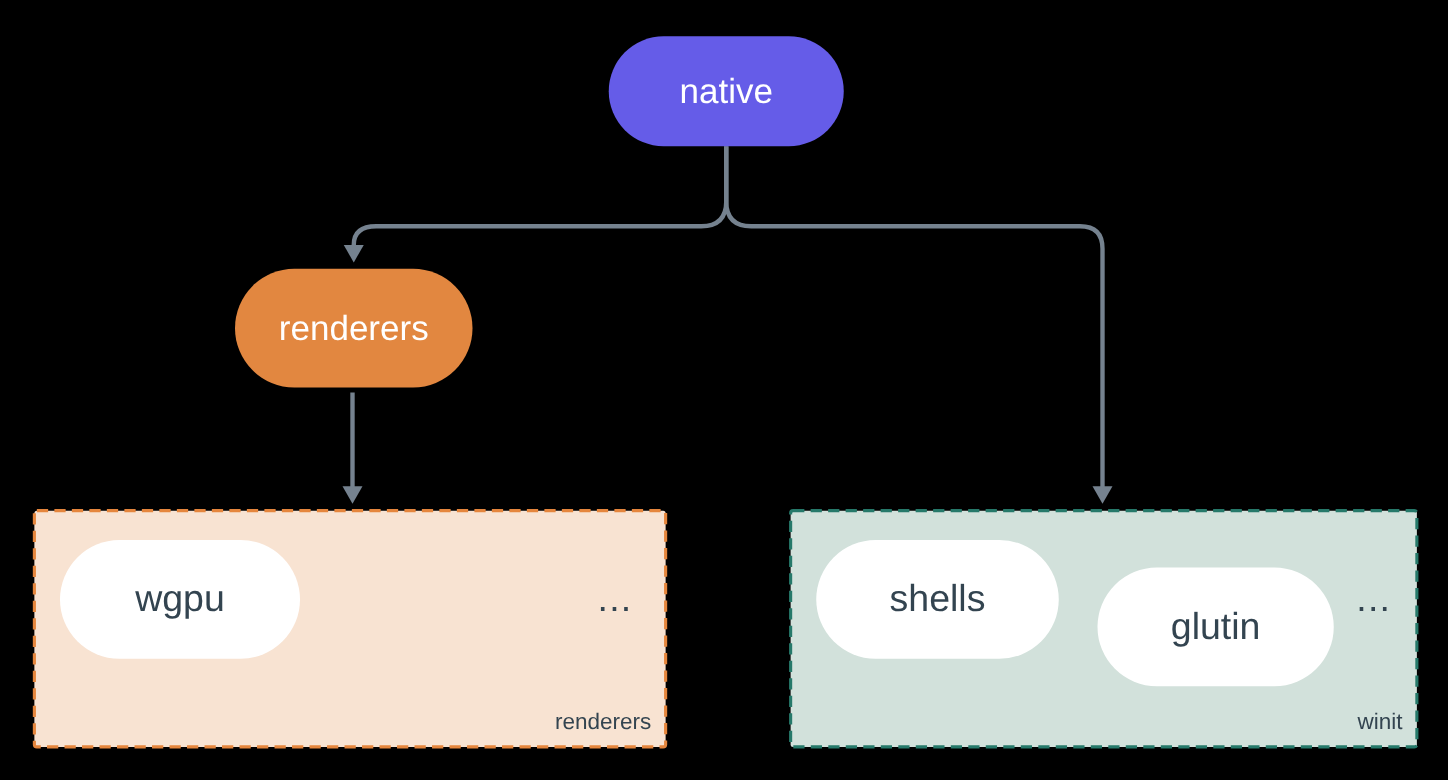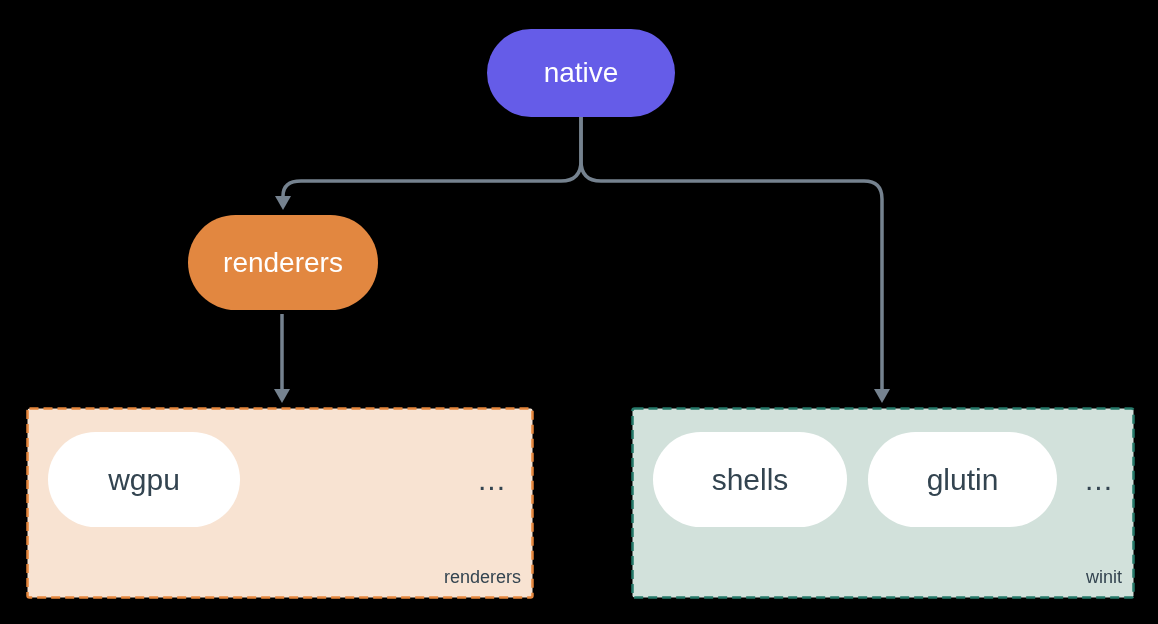--- a/index.html
+++ b/index.html
@@ -82,21 +82,21 @@
     align-items: center;
     justify-content: center;
     border-radius: 999px;
     background: var(--item-fill, #fff);
     color: var(--item-text, #334450);
     font-size: 30px;
   }
   .item-1 { left: 22px;  width: 192px; }
   .group-renderers .item-2 { left: 237px; width: 190px; }
   .group-shells    .item-1 { width: 194px; }
-  .group-shells    .item-2 { left: 237px; width: 189px; }
+  .group-shells    .item-2 { left: 247px; width: 189px; margin-top: 22px; }
   .ellipsis {
     position: absolute;
     top: 25px;
     height: 95px;
     width: 60px;
     display: flex;
     align-items: center;
     justify-content: center;
     color: var(--item-text, #334450);
     font-size: 30px;

